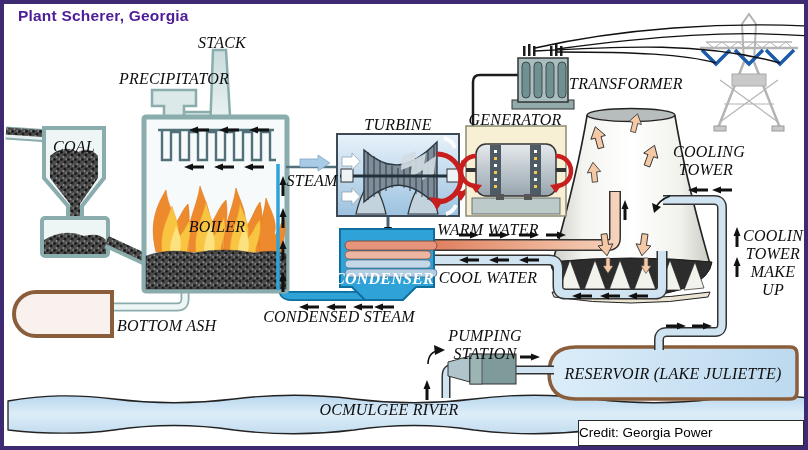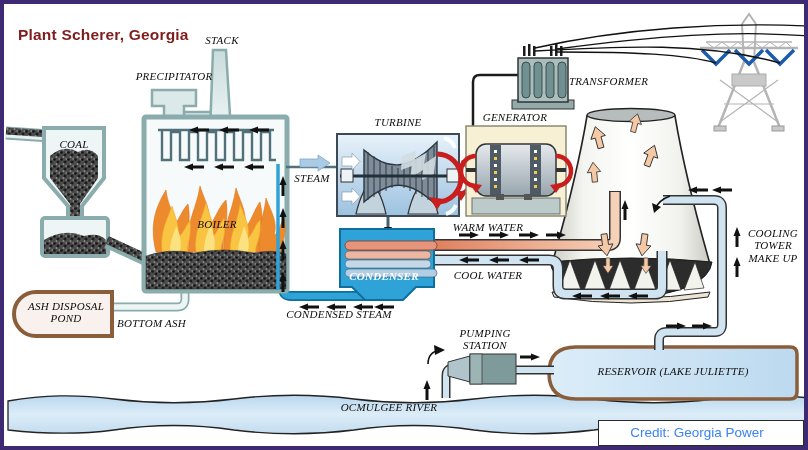--- a/index.html
+++ b/index.html
@@ -1,30 +1,30 @@
 <!DOCTYPE html>
 <html><head>
 <meta charset="utf-8">
 <style>
   html,body{margin:0;padding:0;background:#fff;}
   .stage{position:relative;width:808px;height:450px;box-sizing:border-box;
          border:4px solid #3e2a72;background:#fff;overflow:hidden;
          font-family:"Liberation Serif",serif;}
   .stage svg{position:absolute;left:0;top:0;}
-  .lbl{position:absolute;font-style:italic;font-size:11px;line-height:1.12;
+  .lbl{position:absolute;font-style:italic;font-size:16px;line-height:1.12;
        color:#0d0d0d;text-align:center;letter-spacing:.25px;}
   .nw{white-space:nowrap;transform:translateX(-50%);}
   .la{transform:none;text-align:center;}
-  .title{position:absolute;left:14px;top:22px;font-family:"Liberation Sans",sans-serif;
-         font-weight:bold;font-size:15.5px;color:#7f1d1d;font-style:normal;letter-spacing:.2px;}
+  .title{position:absolute;left:14px;top:3px;font-family:"Liberation Sans",sans-serif;
+         font-weight:bold;font-size:15.5px;color:#4c1d95;font-style:normal;letter-spacing:.2px;}
   .cond{color:#fff;font-weight:bold;font-style:italic;}
-  .credit{position:absolute;right:0px;bottom:0px;width:206px;height:26px;
+  .credit{position:absolute;right:0px;bottom:0px;width:226px;height:26px;
           background:#fff;border:1px solid #2a2a2a;box-sizing:border-box;
-          font-family:"Liberation Sans",sans-serif;font-size:13.5px;color:#3b82f6;
-          text-align:center;padding:4px 8px 0 0;}
+          font-family:"Liberation Sans",sans-serif;font-size:13.5px;color:#000000;
+          text-align:left;padding:4px 8px 0 0;}
 </style>
 </head>
 <body>
 
 <div class="stage">
 <svg width="808" height="450" viewBox="0 0 808 450">
   <defs>
     <pattern id="coalPat" width="7" height="7" patternUnits="userSpaceOnUse">
       <rect width="7" height="7" fill="#4c4c4c"></rect>
       <circle cx="1.5" cy="1.5" r="1.3" fill="#141414"></circle>
@@ -368,24 +368,24 @@
 
 <div class="title">Plant Scherer, Georgia</div>
 <div class="lbl nw" style="left:218px;top:30px">STACK</div>
 <div class="lbl nw" style="left:170px;top:66px">PRECIPITATOR</div>
 <div class="lbl nw" style="left:70px;top:134px">COAL</div>
 <div class="lbl nw" style="left:213px;top:214px">BOILER</div>
 <div class="lbl nw" style="left:308px;top:168px">STEAM</div>
 <div class="lbl nw" style="left:394px;top:112px">TURBINE</div>
 <div class="lbl nw" style="left:511px;top:107px">GENERATOR</div>
 <div class="lbl nw la" style="left:565px;top:71px">TRANSFORMER</div>
+<div class="lbl" style="left:669px;top:139px;width:66px">COOLING TOWER</div>
 <div class="lbl nw" style="left:484px;top:217px">WARM WATER</div>
 <div class="lbl nw" style="left:484px;top:265px">COOL WATER</div>
 <div class="lbl nw cond" style="left:380px;top:266px">CONDENSER</div>
 <div class="lbl nw" style="left:335px;top:304px">CONDENSED STEAM</div>
-<div class="lbl" style="left:17px;top:296px;width:90px">ASH DISPOSAL POND</div>
 <div class="lbl nw la" style="left:113px;top:313px">BOTTOM ASH</div>
 <div class="lbl" style="left:739px;top:223px;width:60px">COOLING TOWER MAKE UP</div>
 <div class="lbl" style="left:437px;top:323px;width:88px">PUMPING STATION</div>
 <div class="lbl nw" style="left:669px;top:361px">RESERVOIR (LAKE JULIETTE)</div>
 <div class="lbl nw" style="left:385px;top:397px">OCMULGEE RIVER</div>
 <div class="credit">Credit: Georgia Power</div>
 </div>
 
 </body></html>

